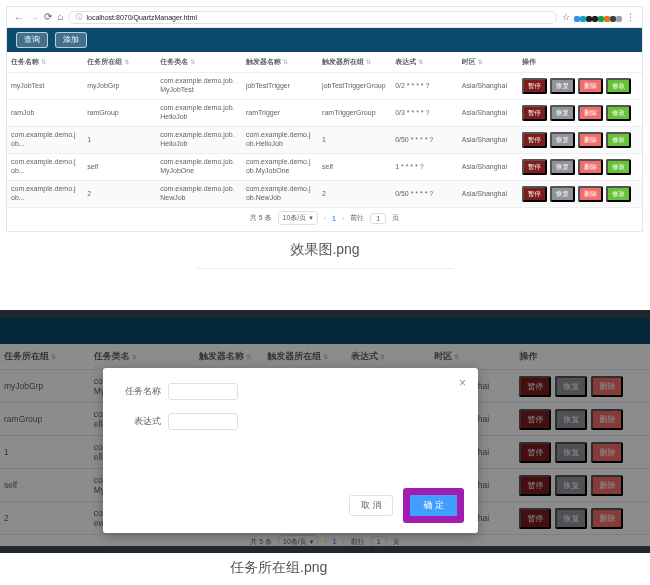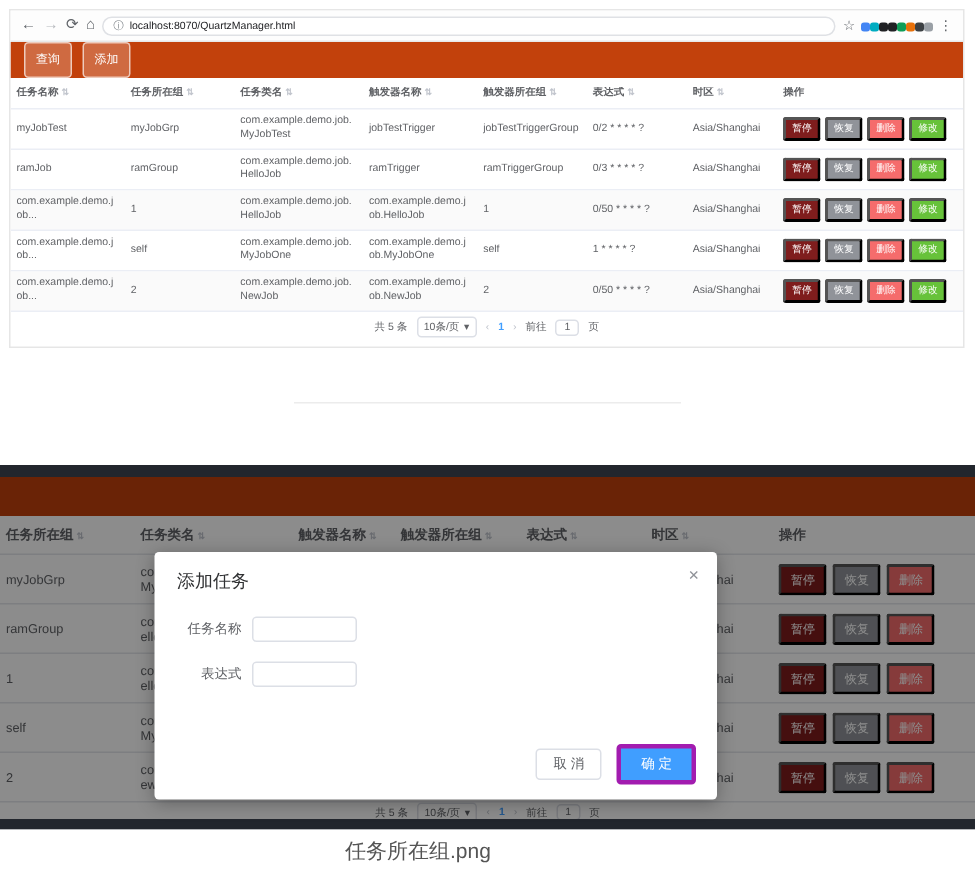--- a/index.html
+++ b/index.html
@@ -12,21 +12,21 @@
   .nav-glyph { font-size:10px; color:#5f6368; line-height:1; }
   .nav-glyph.dim { color:#b6b9be; }
   .urlbox { flex:1; height:13px; border:1px solid #dfe1e5; border-radius:7px; background:#fff; display:flex; align-items:center; padding:0 6px; gap:4px; overflow:hidden; }
   .urlbox .info { font-size:7px; color:#80868b; }
   .urlbox .url { font-size:7px; color:#202124; white-space:nowrap; }
   .chrome-right { display:flex; align-items:center; gap:4px; }
   .ext-dot { width:6px; height:6px; border-radius:2px; display:inline-block; }
   .star-glyph { font-size:9px; color:#5f6368; }
   .kebab { font-size:9px; color:#5f6368; }
 
-  .bluebar { height:24px; background:#c2410c; display:flex; padding:0 9px; gap:7px; flex:none; }
+  .bluebar { height:24px; background:#0c4a6e; display:flex; align-items:center; padding:0 9px; gap:7px; flex:none; }
   .bluebar .btn { font-size:8px; color:#fff; background:rgba(255,255,255,.22); border:1px solid rgba(255,255,255,.65); border-radius:3px; padding:2px 7px; line-height:1.2; }
 
   .thead { display:flex; align-items:center; height:21px; border-bottom:1px solid #ebeef5; flex:none; }
   .thead .cell { font-size:7.5px; color:#909399; font-weight:bold; }
   .sorticon { color:#c0c4cc; font-size:6px; margin-left:2px; }
   .trow { display:flex; align-items:center; border-bottom:1px solid #ebeef5; flex:none; }
   #s1 .trow { height:27px; }
   #s1 .trow:nth-child(2n+3) { background:#fafafa; }
   .cell { padding:0 4px; overflow:hidden; }
   #s1 .cell { font-size:7px; color:#606266; line-height:1.25; word-break:break-all; }
@@ -64,21 +64,21 @@
 
   #modal { position:absolute; left:103px; top:58px; width:375px; height:165px; background:#fff; border-radius:3px; box-shadow:0 2px 12px rgba(0,0,0,.3); z-index:10; }
   #modal .m-title { font-size:12px; color:#303133; padding:11px 0 0 15px; }
   #modal .m-close { position:absolute; top:9px; right:12px; font-size:12px; color:#909399; line-height:1; }
   #modal-form { margin-top:15px; }
   .m-row { display:flex; align-items:center; margin-bottom:13px; }
   .m-label { width:58px; text-align:right; font-size:9px; color:#606266; flex:none; }
   .m-input { width:70px; height:17px; border:1px solid #dcdfe6; border-radius:3px; margin-left:7px; font-size:9px; color:#606266; padding:0 4px; background:#fff; }
   .m-footer { position:absolute; right:14px; bottom:10px; display:flex; align-items:center; gap:10px; }
   .m-cancel { font-size:9px; color:#606266; background:#fff; border:1px solid #dcdfe6; border-radius:3px; padding:3px 11px; }
-  .m-confirm { font-size:9px; color:#fff; background:#409EFF; border:3px solid #a21caf; border-radius:3px; padding:4px 13px; }
+  .m-confirm { font-size:9px; color:#fff; background:#409EFF; border:7px solid #a21caf; border-radius:3px; padding:4px 13px; }
 
   
   #caption2 { position:absolute; top:559px; left:230px; font-size:14px; color:#555; }
   #watermark { position:absolute; top:560px; left:400px; width:250px; font-size:11.5px; color:#d9d6dc; white-space:nowrap; }
 </style>
 </head>
 <body>
 
 <div id="stage">
 
@@ -174,20 +174,21 @@
         </span>
         <span class="arrow">‹</span>
         <span class="cur">1</span>
         <span class="arrow">›</span>
         <span>前往</span>
         <span class="jumpbox">1</span>
         <span>页</span>
       </div>
   </div>
 
+  <div id="caption1">效果图.png</div>
   <div id="divider1"></div>
 
   <div id="s2">
     <div class="s2-strip-top"></div>
     <div class="bluebar"></div>
     <div class="thead" id="s2-thead">
         <div class="cell d1"><span>任务所在组</span><span class="sorticon">⇅</span></div>
         <div class="cell d2"><span>任务类名</span><span class="sorticon">⇅</span></div>
         <div class="cell d3"><span>触发器名称</span><span class="sorticon">⇅</span></div>
         <div class="cell d4"><span>触发器所在组</span><span class="sorticon">⇅</span></div>
@@ -253,21 +254,20 @@
         <span class="arrow">›</span>
         <span>前往</span>
         <span class="jumpbox">1</span>
         <span>页</span>
       </div>
     <div class="s2-strip-bottom"></div>
 
     <div id="s2-overlay"></div>
 
     <div id="modal">
-      <div class="m-title">添加任务</div>
       <span class="m-close">×</span>
       <div id="modal-form">
           <div class="m-row">
             <label class="m-label">任务名称</label>
             <input class="m-input" style="">
           </div>
           <div class="m-row">
             <label class="m-label">表达式</label>
             <input class="m-input" style="">
           </div>

